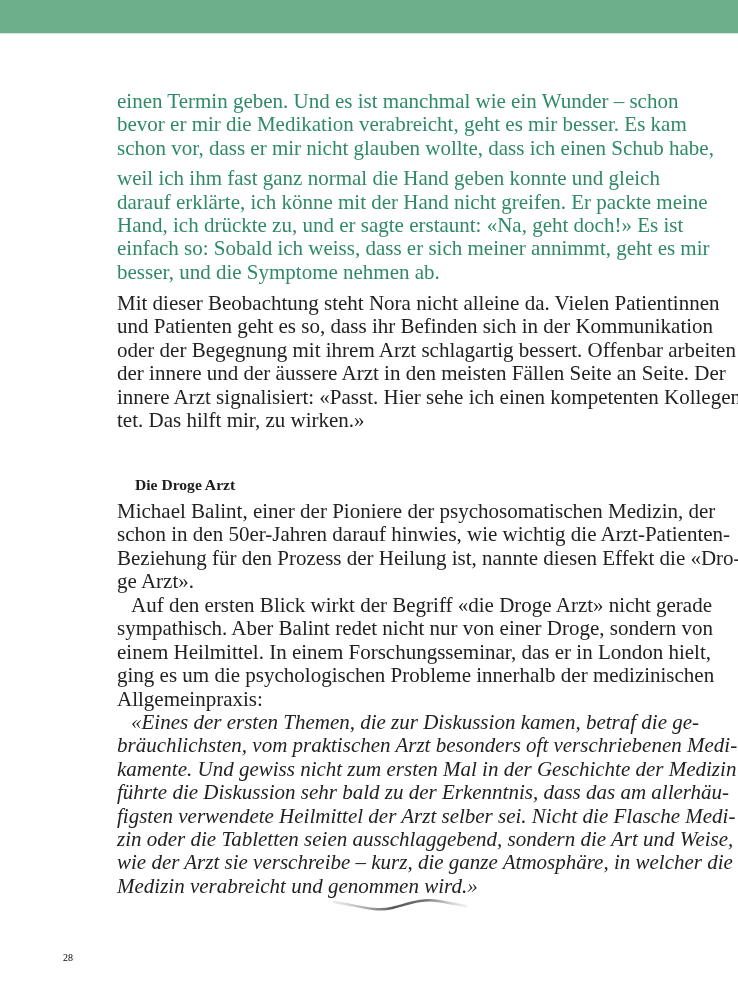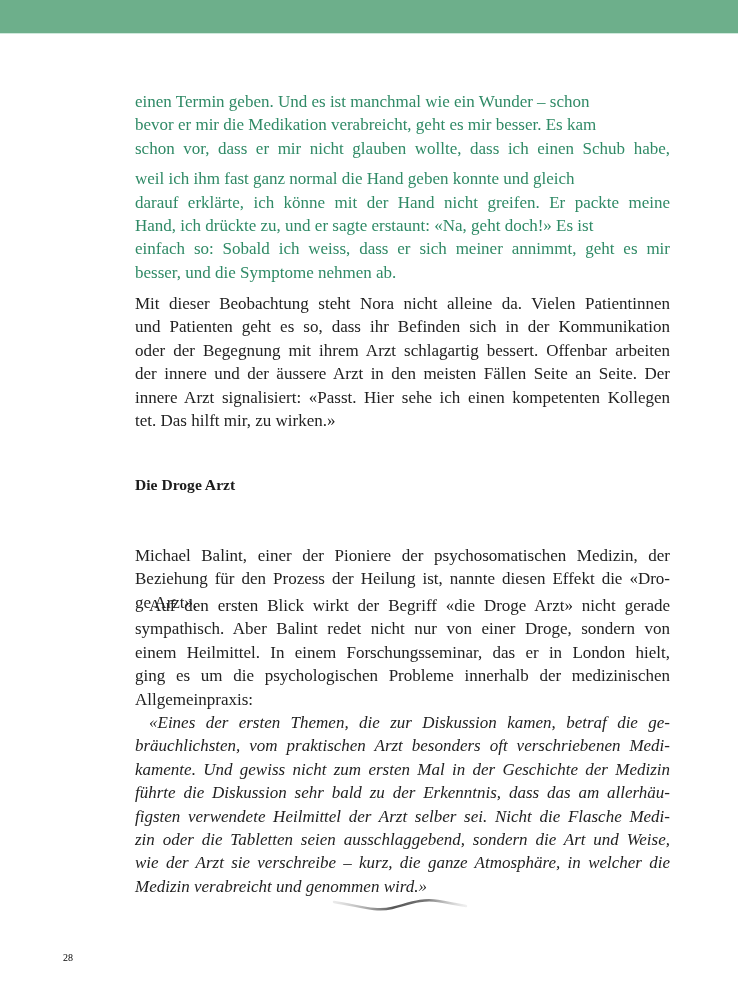--- a/index.html
+++ b/index.html
@@ -10,22 +10,22 @@
     overflow: hidden;
     font-family: "Liberation Serif", "DejaVu Serif", serif;
   }
   .top-band {
     position: absolute; left: 0; top: 0;
     width: 738px; height: 33px;
     background: #6daf8b;
     border-bottom: 1px solid #cfe9dc;
   }
   .text-block {
-    position: absolute; left: 135px; width: 535px;
-    font-size: 17px;
+    position: absolute; left: 117px; width: 535px;
+    font-size: 21px;
     line-height: 23.4px;
     text-align: justify;
     hyphens: manual;
   }
   .line {
     display: block;
     white-space: nowrap;
     text-align-last: justify;
     text-align: justify;
   }
@@ -67,22 +67,23 @@
   <span class="line">Mit dieser Beobachtung steht Nora nicht alleine da. Vielen Patientinnen</span>
   <span class="line">und Patienten geht es so, dass ihr Befinden sich in der Kommunikation</span>
   <span class="line">oder der Begegnung mit ihrem Arzt schlagartig bessert. Offenbar arbeiten</span>
   <span class="line">der innere und der äussere Arzt in den meisten Fällen Seite an Seite. Der</span>
   <span class="line">innere Arzt signalisiert: «Passt. Hier sehe ich einen kompetenten Kollegen</span>
   <span class="line last">tet. Das hilft mir, zu wirken.»</span>
 </div>
 
 <div class="heading">Die Droge Arzt</div>
 
-<div class="text-block dark" style="top:500px;margin-top:44px;">
+<div class="text-block dark" style="top:500px;">
   <span class="line">Michael Balint, einer der Pioniere der psychosomatischen Medizin, der</span>
+  <span class="line">schon in den 50er-Jahren darauf hinwies, wie wichtig die Arzt-Patienten-</span>
   <span class="line">Beziehung für den Prozess der Heilung ist, nannte diesen Effekt die «Dro-</span>
   <span class="line last">ge Arzt».</span>
 </div>
 
 <div class="text-block dark" style="top:594px;">
   <span class="line indent">Auf den ersten Blick wirkt der Begriff «die Droge Arzt» nicht gerade</span>
   <span class="line">sympathisch. Aber Balint redet nicht nur von einer Droge, sondern von</span>
   <span class="line">einem Heilmittel. In einem Forschungsseminar, das er in London hielt,</span>
   <span class="line">ging es um die psychologischen Probleme innerhalb der medizinischen</span>
   <span class="line last">Allgemeinpraxis:</span>

